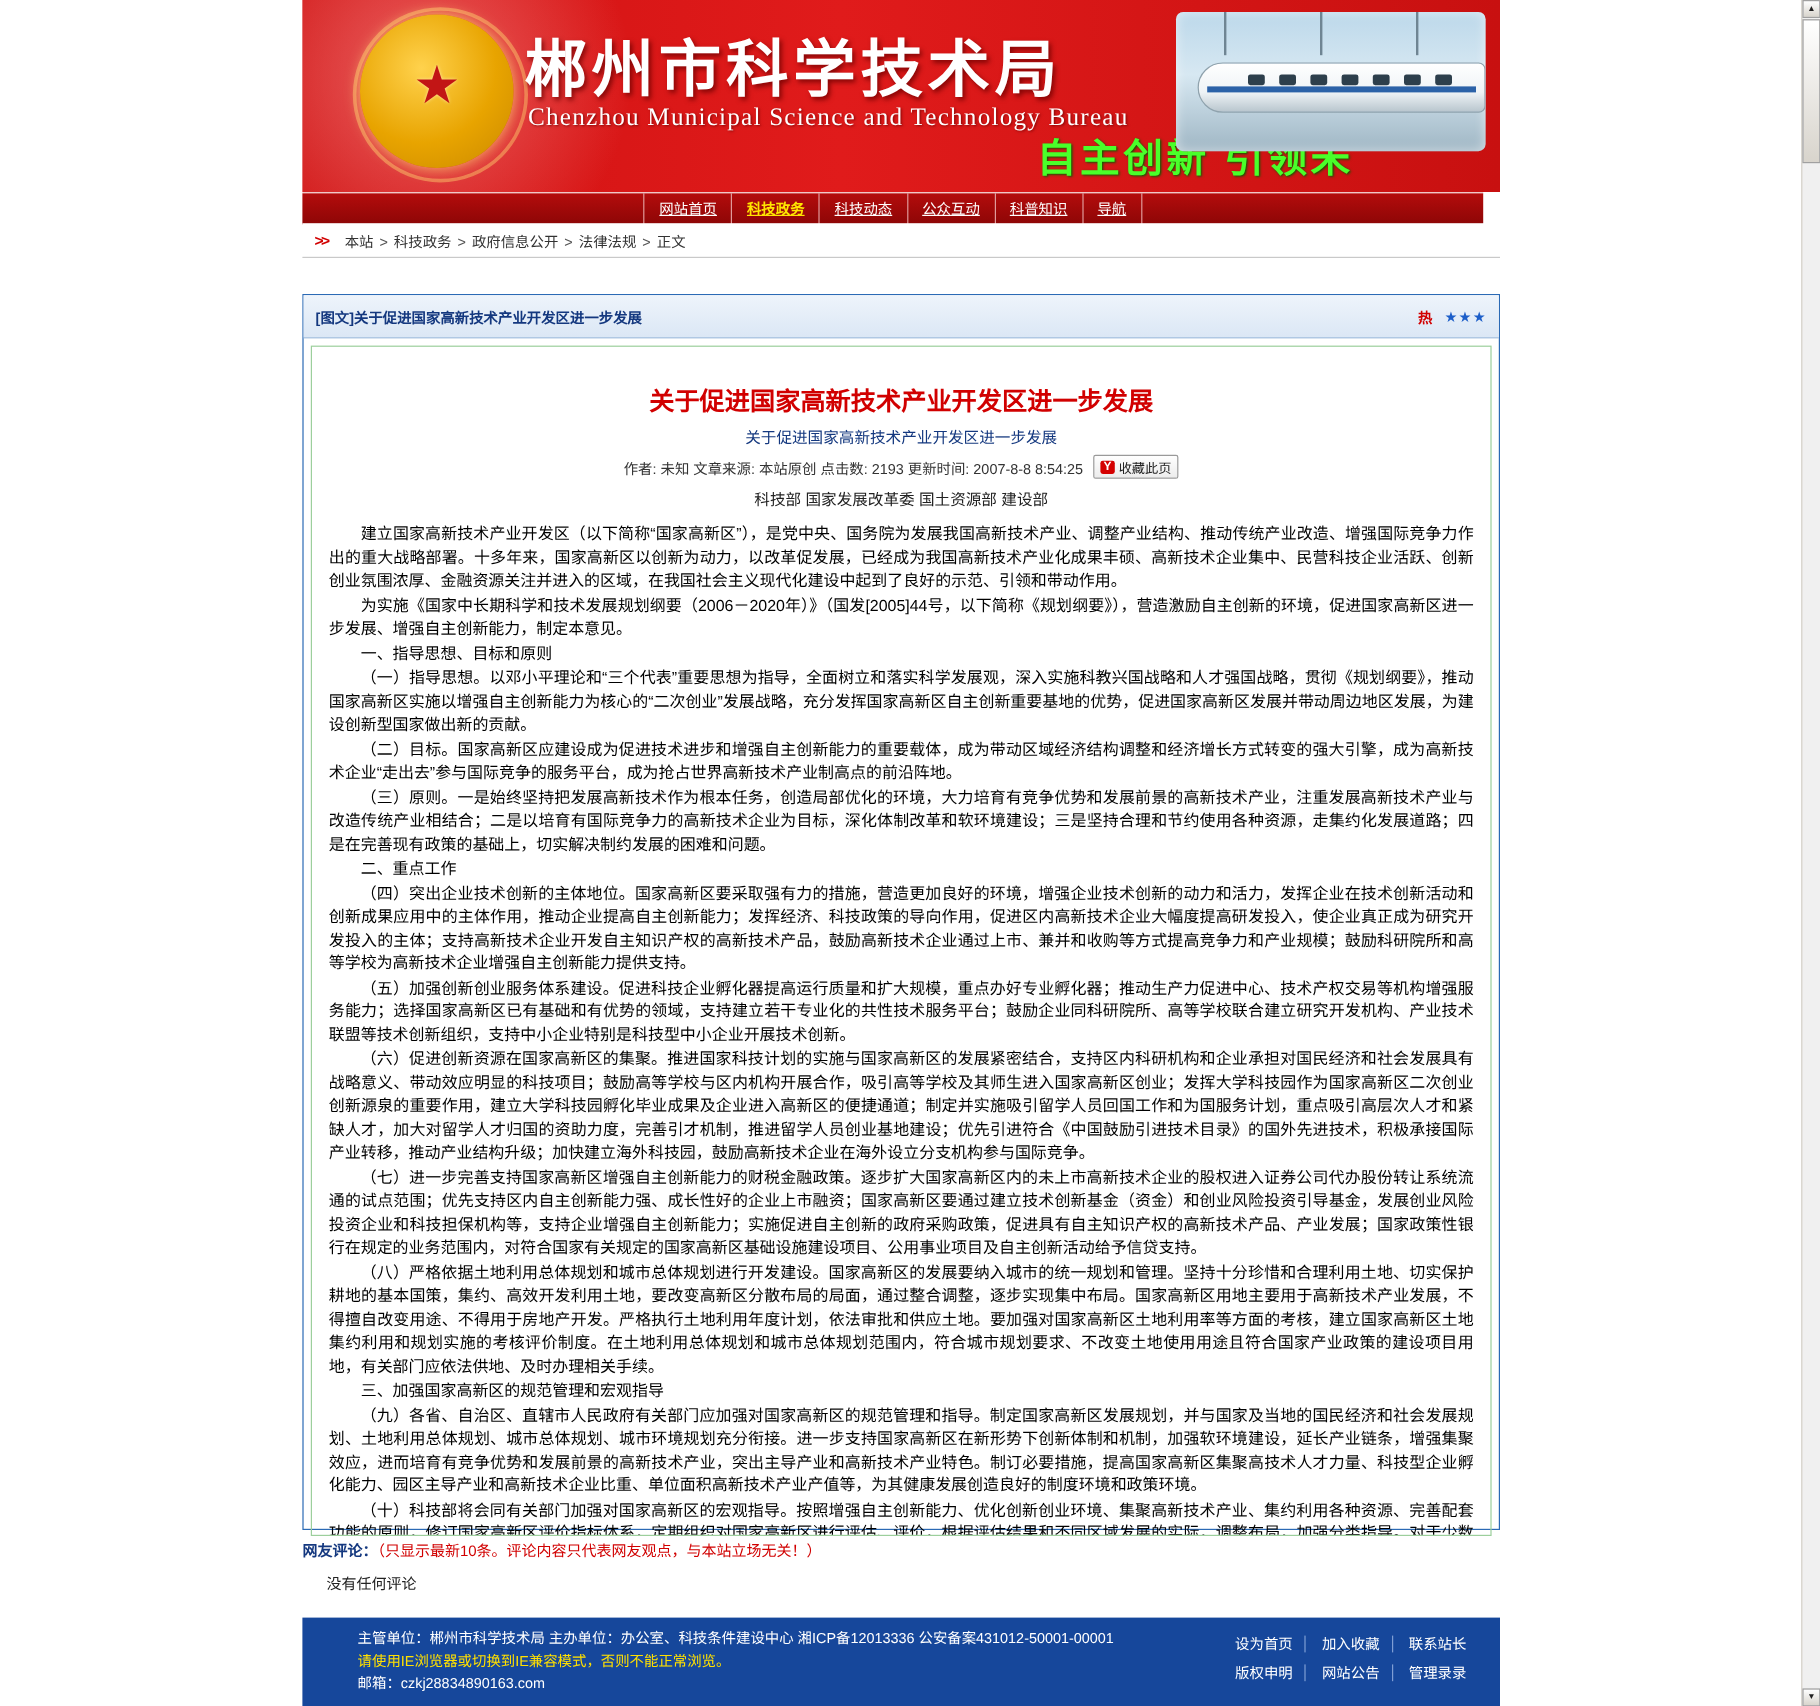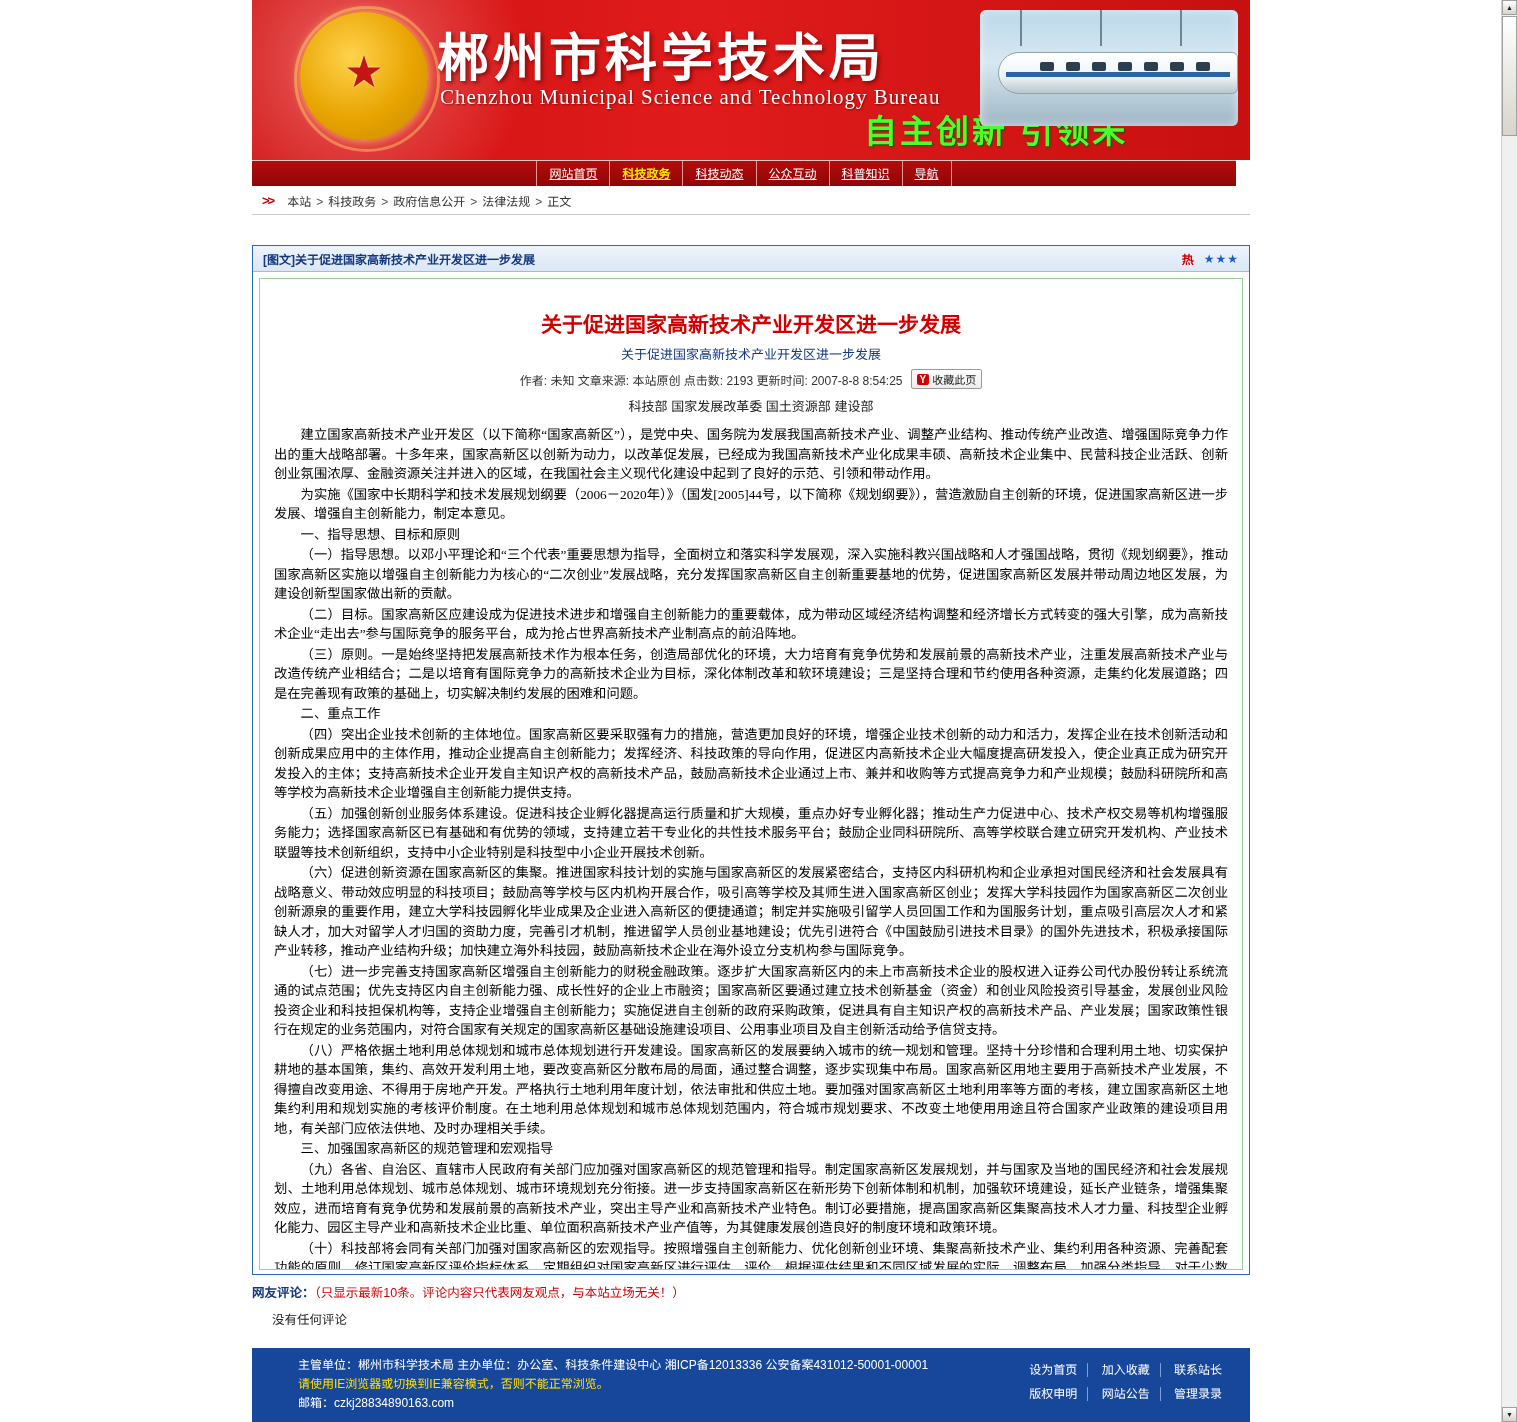--- a/index.html
+++ b/index.html
@@ -186,21 +186,21 @@
 
   
   .artbox {
     position: absolute; left: 252px; top: 245px;
     width: 998px; height: 1030px;
     border: 1px solid #2b6ab5;
     box-sizing: border-box;
     background: #ffffff;
   }
   .art-head {
-    height: 26px;
+    height: 36px;
     background: linear-gradient(#eef4fb, #dbe7f5);
     border-bottom: 1px solid #9fbcdd;
     display: flex; align-items: center; justify-content: space-between;
     padding: 0 10px;
     box-sizing: border-box;
   }
   .art-head-left { font-size: 12px; color: #14387f; font-weight: bold; }
   .art-head-right { display: flex; align-items: center; gap: 10px; }
   .hot-tag { color: #d10000; font-size: 12px; font-weight: bold; }
   .stars { color: #1c5ec9; font-size: 12px; letter-spacing: 1px; }
@@ -241,21 +241,21 @@
     text-align: center; font-size: 13px; color: #222;
     margin: 7px 0 10px;
   }
   .art-body p {
     margin: 0 0 1px;
     font-size: 13.3px;
     line-height: 19.5px;
     color: #000;
     text-align: justify;
     text-indent: 2em;
-    font-family: Liberation Serif, serif;
+    font-family: Liberation Sans, sans-serif;
   }
 
   
   .comments {
     position: absolute; left: 252px; top: 1282px; width: 998px;
   }
   .cm-title { font-size: 12.5px; color: #14387f; font-weight: bold; }
   .cm-title .red { color: #d10000; font-weight: normal; }
   .cm-empty { font-size: 12.5px; color: #222; margin: 8px 0 0 20px; }
 

